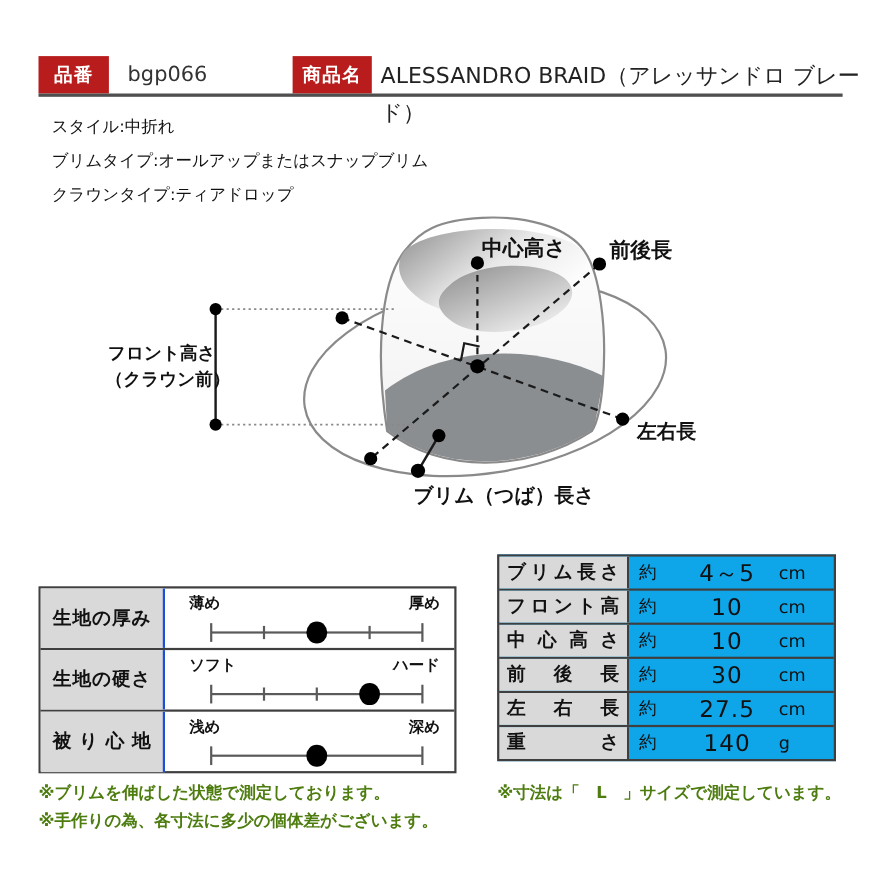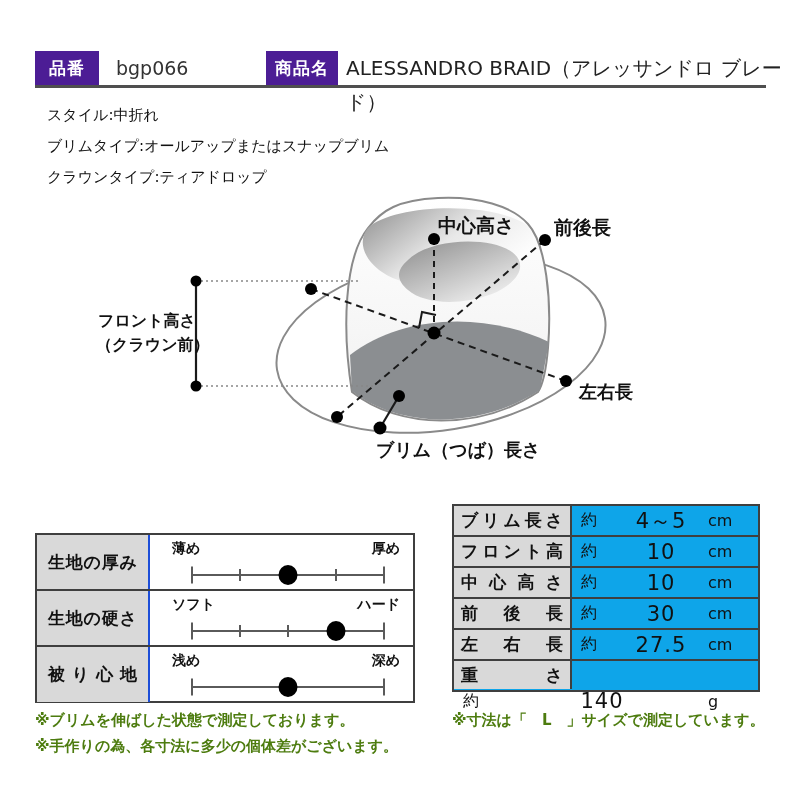--- a/index.html
+++ b/index.html
@@ -6,21 +6,21 @@
   html,body { background:#fff; }
   .page {
     position:relative; width:800px; height:800px; background:#ffffff;
     font-family:"DejaVu Sans","Liberation Sans",sans-serif; color:#111;
     overflow:hidden;
   }
   .abs { position:absolute; }
 
   
   .hdr-box {
-    position:absolute; top:51px; height:34px; background:#4c1d95; color:#fff;
+    position:absolute; top:51px; height:34px; background:#b91c1c; color:#fff;
     font-size:17px; font-weight:bold; display:flex; align-items:center; justify-content:center;
     letter-spacing:1px;
   }
   .hdr-item-box { left:35px; width:64px; }
   .hdr-name-box { left:266px; width:72px; }
   .hdr-item-val { position:absolute; left:116px; top:51px; height:34px; line-height:34px; font-size:19px; color:#333; }
   .hdr-name-val { position:absolute; left:346px; top:51px; height:34px; line-height:34px; font-size:20px; color:#222; }
   .hdr-rule { position:absolute; left:35px; top:85px; width:731px; height:3px; background:#4f4f4f; }
 
   
@@ -47,21 +47,21 @@
   }
   .slider { position:absolute; left:42px; width:192px; top:28px; height:24px; }
   .rail { position:absolute; left:0; right:0; top:50%; height:2px; margin-top:-1px; background:#5a5a5a; }
   .tick { position:absolute; top:50%; transform:translate(-50%,-50%); width:2px; height:12px; background:#5a5a5a; }
   .tick.end { height:17px; }
   .sdot { position:absolute; top:50%; transform:translate(-50%,-50%); width:19px; height:20px; border-radius:50%; background:#000; }
 
   
   .s-table { position:absolute; left:452px; top:504px; width:308px; height:188px; border:2.5px solid #3f3f3f; background:#0ea5e9; }
   .s-row { position:absolute; left:0; width:100%; height:31px; border-bottom:2px solid #3f3f3f; display:flex; }
-  .s-row.last { border-bottom:none; height:29px;flex-direction:column; }
+  .s-row.last { border-bottom:none; height:29px; }
   .s-label {
     width:118px; background:#d9d9d9; border-right:2px solid #3f3f3f;
     font-size:17px; font-weight:bold; line-height:28px; padding:0 7px;
     text-align:justify; text-align-last:justify;
   }
   .s-cells { flex:1; display:flex; align-items:center; }
   .s-approx { width:42px; padding-left:9px; font-size:16px; }
   .s-value { flex:1; text-align:center; font-size:21px; letter-spacing:1px; }
   .s-unit { width:50px; font-size:16px; }
 

